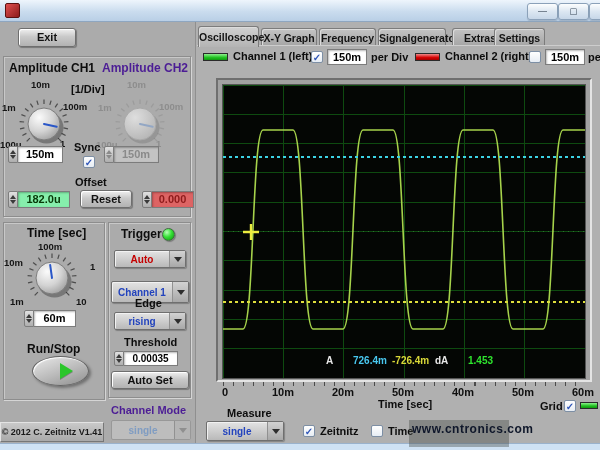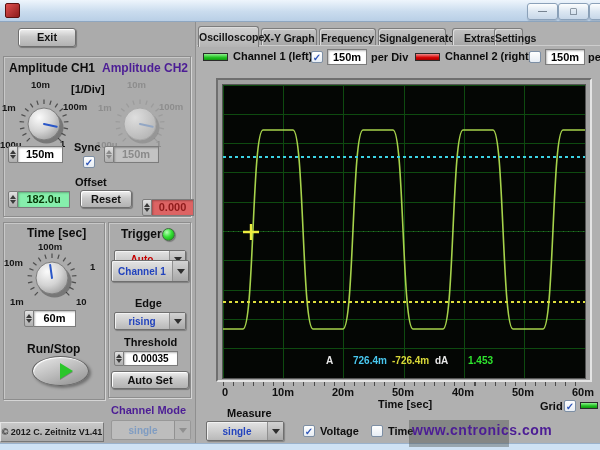--- a/index.html
+++ b/index.html
@@ -87,22 +87,22 @@
   .scopeframe{position:absolute;left:216px;top:78px;width:376px;height:304px;background:#a2a2a2;
     border:2px solid;border-color:#6f6f6f #e4e4e4 #e4e4e4 #6f6f6f;box-sizing:border-box}
   .plot{position:absolute;left:222px;top:84px;width:364px;height:295px;background:#040604;
     border:1px solid #555;box-sizing:border-box}
   .readout{position:absolute;left:0;top:0;width:362px;height:293px;pointer-events:none}
   .readout span{position:absolute;top:270px;font-weight:bold;font-size:10px;white-space:nowrap}
   .ticks{position:absolute;left:223px;top:382px;width:362px;height:4px;
     background:repeating-linear-gradient(90deg,#4b4b4b 0 1px,transparent 1px 10.06px)}
   .xlab{position:absolute;top:386px;font-weight:bold;font-size:11px;color:#101010;transform:translateX(-50%);white-space:nowrap}
   .wmbox{position:absolute;left:409px;top:420px;width:100px;height:27px;background:rgba(62,68,62,.38)}
-  .wmark{position:absolute;left:412px;top:422px;font-weight:bold;font-size:14px;letter-spacing:.5px;
-    color:#4c1d95;white-space:nowrap}
+  .wmark{position:absolute;left:412px;top:422px;font-weight:bold;font-size:12px;letter-spacing:.5px;
+    color:#0f172a;white-space:nowrap}
 </style>
 </head>
 <body>
 
 <div class="titlebar">
   <div class="appicon"></div>
 </div>
 <div class="winbtn" style="left:527px">—</div>
 <div class="winbtn" style="left:558px">▢</div>
 <div class="winbtn" style="left:589px">✕</div>
@@ -212,21 +212,21 @@
 
 <div class="lbl" style="left:75px;top:176px">Offset</div>
 <div class="nf green" style="left:8px;top:191px;width:62px">
   <span class="sp">
       <i class="u"></i>
       <i class="d"></i>
     </span>
   <span class="v">182.0u</span>
 </div>
 <div class="btn" style="left:80px;top:190px;width:52px;height:18px;line-height:16px">Reset</div>
-<div class="nf red" style="left:142px;top:199px;width:52px">
+<div class="nf red" style="left:142px;top:191px;width:52px">
   <span class="sp">
       <i class="u"></i>
       <i class="d"></i>
     </span>
   <span class="v">0.000</span>
 </div>
 
 <div class="group" style="left:3px;top:222px;width:102px;height:178px"></div>
 <div class="group" style="left:108px;top:222px;width:83px;height:176px"></div>
 
@@ -276,21 +276,21 @@
 </div>
 
 <div class="lbl" style="left:121px;top:227px;font-size:12px">Trigger</div>
 <div class="led" style="left:162px;top:228px"></div>
 <div class="dd red" style="left:114px;top:250px;width:72px;height:18px">
   <span class="t">Auto</span>
   <span class="arr">
       <i></i>
     </span>
 </div>
-<div class="dd blue" style="left:111px;top:260px;width:78px;height:22px">
+<div class="dd blue" style="left:111px;top:281px;width:78px;height:22px">
   <span class="t">Channel 1</span>
   <span class="arr">
       <i></i>
     </span>
 </div>
 <div class="lbl" style="left:135px;top:297px">Edge</div>
 <div class="dd blue" style="left:114px;top:312px;width:72px;height:18px">
   <span class="t">rising</span>
   <span class="arr">
       <i></i>
@@ -318,21 +318,21 @@
       <i></i>
     </span>
 </div>
 
 <div class="tabline"></div>
 <div class="tab active" style="left:198px;width:61px">Oscilloscope</div>
 <div class="tab" style="left:261px;width:56px">X-Y Graph</div>
 <div class="tab" style="left:319px;width:57px">Frequency</div>
 <div class="tab" style="left:378px;width:68px">Signalgenerator</div>
 <div class="tab" style="left:452px;width:56px">Extras</div>
-<div class="tab" style="left:494px;width:29px">Settings</div>
+<div class="tab" style="left:494px;width:51px">Settings</div>
 
 <div class="sw g" style="left:203px;top:53px;width:25px;height:8px"></div>
 <div class="lbl" style="left:233px;top:50px">Channel 1 (left)</div>
 <span class="cb on" style="left:311px;top:51px">✓</span>
 <div class="pf" style="left:327px;top:49px;width:40px;height:16px;line-height:14px">150m</div>
 <div class="lbl" style="left:371px;top:51px">per Div</div>
 <div class="sw r" style="left:415px;top:53px;width:25px;height:8px"></div>
 <div class="lbl" style="left:445px;top:50px">Channel 2 (right)</div>
 <span class="cb" style="left:529px;top:51px"></span>
 <div class="pf" style="left:545px;top:49px;width:40px;height:16px;line-height:14px">150m</div>
@@ -389,17 +389,17 @@
 <div class="sw g" style="left:580px;top:402px;width:18px;height:7px"></div>
 
 <div class="lbl" style="left:227px;top:407px">Measure</div>
 <div class="dd blue" style="left:206px;top:421px;width:78px;height:20px">
   <span class="t">single</span>
   <span class="arr">
       <i></i>
     </span>
 </div>
 <span class="cb on" style="left:303px;top:425px">✓</span>
-<div class="lbl" style="left:320px;top:425px">Voltage</div>
+<div class="lbl" style="left:320px;top:425px">Zeitnitz</div>
 <span class="cb" style="left:371px;top:425px"></span>
 <div class="lbl" style="left:388px;top:425px">Time</div>
 <div class="wmbox"></div>
 <div class="wmark">www.cntronics.com</div>
 
 </body></html>

